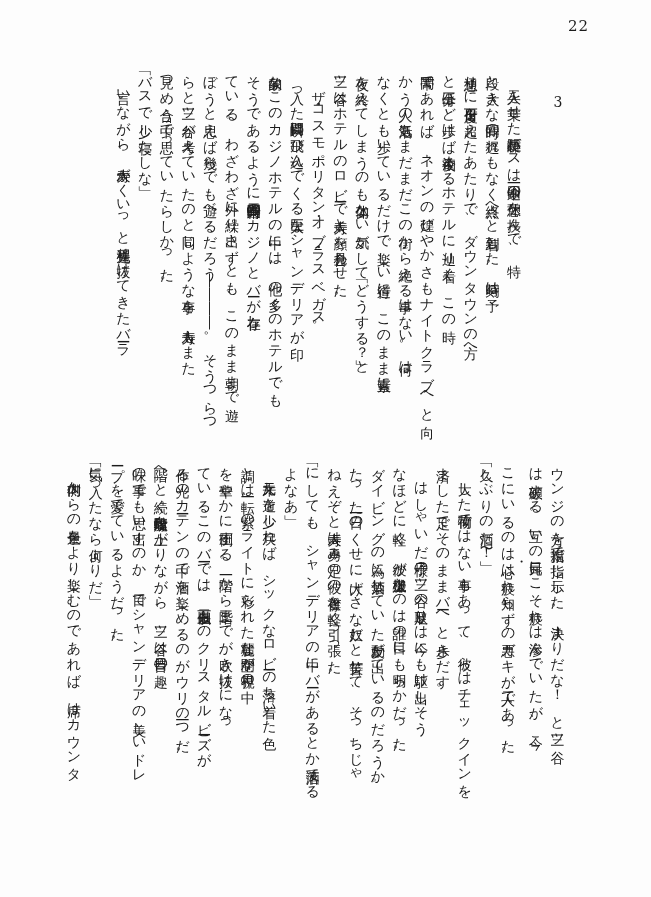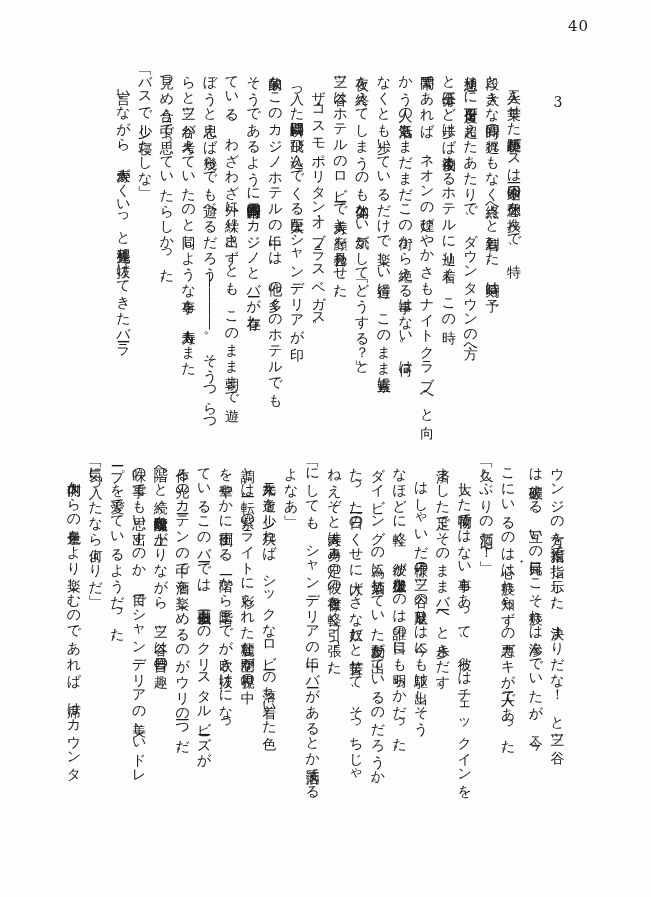--- a/index.html
+++ b/index.html
@@ -36,18 +36,18 @@
   .tline.upright { text-orientation: upright; }
   .boten {
     -webkit-text-emphasis: filled dot;
     text-emphasis: filled dot;
   }
 </style>
 </head>
 <body>
 
 <div class="sheet">
-  <div class="page-number">40</div>
+  <div class="page-number">22</div>
 
   <div class="vblock top" id="top-block"><div class="tline upright">　　3</div><div class="tline">　</div><div class="tline">　二人を乗せた長距離バスは途中一回の休憩を挟んで、特</div><div class="tline">段と大きな時間の遅れもなく終点へと到着した。時刻は予</div><div class="tline">想通りに丁度日付を超えたあたりで、ダウンタウンの方へ</div><div class="tline">と三十分ほど歩けば今夜泊まるホテルに辿り着く。この時</div><div class="tline">間帯であれば、ネオンの煌びやかさもナイトクラブへと向</div><div class="tline">かう人の活気もまだまだこの街から絶える事はない。何は</div><div class="tline">なくとも歩いているだけで楽しい道行に、このまま素直に</div><div class="tline">夜を終えてしまうのも勿体ない気がして「どうする？」と</div><div class="tline">三ツ谷はホテルのロビーで大寿と顔を見合わせた。</div><div class="tline">　ザ・コスモポリタン・オブ・ラスベガス。</div><div class="tline">　入った瞬間目に飛び込んでくる巨大なシャンデリアが印</div><div class="tline">象的なこのカジノホテルの中には、他の多くのホテルでも</div><div class="tline">そうであるように二十四時間営業のカジノとバーが存在し</div><div class="tline">ている。わざわざ外に繰り出さずとも、このまま朝まで遊</div><div class="tline">ぼうと思えば幾らでも遊べるだろう――――。そうつらつ</div><div class="tline">らと三ツ谷が考えていたのと同じような事を、大寿もまた</div><div class="tline">見つめ合う中で思っていたらしかった。</div><div class="tline">「バスで少し寝たしな」</div><div class="tline">　言いながら、大寿がくいっと先程通り抜けてきたバーラ</div></div>
 
   <div class="vblock bottom" id="bottom-block"><div class="tline">ウンジの方を親指で指し示した。決まりだな！　と三ツ谷</div><div class="tline">は破顔する。互いの目元にこそ疲れは滲んでいたが、今こ</div><div class="tline">こにいるのは<span class="boten">心は</span>疲れ知らずの悪ガキが二人であった。</div><div class="tline">「久しぶりの酒だ〜！」</div><div class="tline">　大した荷物ではない事もあって、彼らはチェックインを</div><div class="tline">済ました足でそのままバーへと歩きだす。</div><div class="tline">　はしゃいだ様子の三ツ谷の足取りは今にも駆け出しそう</div><div class="tline">なほどに軽く、彼が上機嫌なのは誰の目にも明らかだった。</div><div class="tline">ダイビングの為に禁酒していた反動が出ているのだろうか。</div><div class="tline">たった一日のくせに大げさな奴だと苦笑して、そっちじゃ</div><div class="tline">ねえぞと大寿は勇み足の彼の襟首を軽く引っ張った。</div><div class="tline">「にしても、シャンデリアの中にバーがあるとか洒落てる</div><div class="tline">よなあ」</div><div class="tline">　元来た道を少し戻れば、シックなロビーの落ち着いた色</div><div class="tline">調とは一転、紫のライトに彩られた壮麗な空間が視界の中</div><div class="tline">を華やかに圧倒する。一階から三階までが吹き抜けになっ</div><div class="tline">ているこのバーでは、二百個以上ものクリスタルビーズが</div><div class="tline">作る光のカーテンの中で酒を楽しめるのがウリの一つだ。</div><div class="tline">二階へと続く螺旋階段を上がりながら、三ツ谷は昔日の趣</div><div class="tline">味の事でも思い出すのか、目でシャンデリアの美しいドレ</div><div class="tline">ープを愛でているようだった。</div><div class="tline">「気に入ったなら何よりだ」</div><div class="tline">　内側からの景色をより楽しむのであれば、席はカウンタ</div></div>
 </div>
 
 </body></html>

